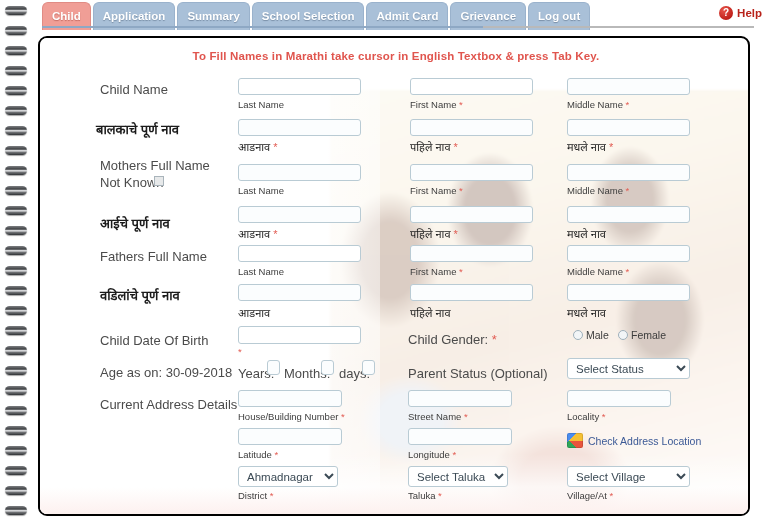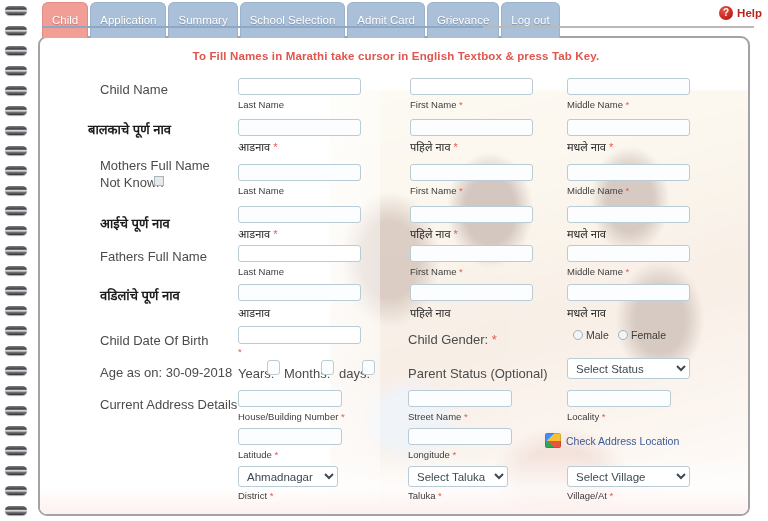--- a/index.html
+++ b/index.html
@@ -42,33 +42,34 @@
     z-index: 30;
   }
   .tabs {
     position: absolute;
     left: 12px; top: 2px;
     display: flex;
     align-items: flex-start;
     gap: 2px;
   }
   .tab {
-    height: 36px;
+    height: 28px;
     padding: 0 9px;
     display: flex; align-items: center;
     font-size: 11.5px;
     color: #ffffff;
     background: #a9c0d8;
     border: 1px solid #9ab2cc;
     border-bottom: none;
     border-radius: 6px 6px 0 0;
     text-shadow: 0 1px 1px rgba(80,100,125,.55);
     white-space: nowrap;
     cursor: pointer;
     line-height: 1;
+    font-weight: bold;
   }
   .tab.active {
     background: #f09e96;
     border-color: #e08b84;
     text-shadow: 0 1px 1px rgba(160,70,60,.55);
   }
   .tabrule {
     position: absolute;
     left: 12px; top: 26px;
     width: 712px; height: 2px;
@@ -90,21 +91,21 @@
   .help-text {
     font-size: 11.5px; font-weight: bold; color: #b8231b;
   }
 
   
   .panel {
     position: absolute;
     left: 38px; top: 36px;
     width: 712px; height: 480px;
     background: #ffffff;
-    border: 2px solid #a3a3a3;
+    border: 2px solid #000000;
     border-radius: 9px;
     overflow: hidden;
     z-index: 10;
   }
   
   .bgphoto {
     position: absolute;
     left: 290px; top: 52px;
     width: 420px; height: 428px;
     opacity: .30;
@@ -291,21 +292,21 @@
     <div class="content">
 
       <div class="lbl" style="left:60px; top:44px;">Child Name</div>
       <input class="tb focused" style="left: 198px; top: 40px; width: 123px;" value="">
       <div class="sub" style="left:198px; top:61px;">Last Name</div>
       <input class="tb focused" style="left: 370px; top: 40px; width: 123px;" value="">
       <div class="sub" style="left:370px; top:61px;"><span>First Name</span> <span class="req">*</span></div>
       <input class="tb" style="left: 527px; top: 40px; width: 123px;" value="">
       <div class="sub" style="left:527px; top:61px;"><span>Middle Name</span> <span class="req">*</span></div>
 
-      <div class="lbl mr" style="left:48px; top:82px;">बालकाचे पूर्ण नाव</div>
+      <div class="lbl mr" style="left:56px; top:82px;">बालकाचे पूर्ण नाव</div>
       <input class="tb" style="left: 198px; top: 81px; width: 123px;" value="">
       <div class="sub mr" style="left:198px; top:101px;"><span>आडनाव</span> <span class="req">*</span></div>
       <input class="tb" style="left: 370px; top: 81px; width: 123px;" value="">
       <div class="sub mr" style="left:370px; top:101px;"><span>पहिले नाव</span> <span class="req">*</span></div>
       <input class="tb" style="left: 527px; top: 81px; width: 123px;" value="">
       <div class="sub mr" style="left:527px; top:101px;"><span>मधले नाव</span> <span class="req">*</span></div>
 
       <div class="lbl" style="left:60px; top:120px;text-align:right;">Mothers Full Name</div>
       <div class="lbl" style="left:60px; top:137px;">Not Known</div>
       <span class="chk" style="left:114px; top:138px;"></span>
@@ -371,21 +372,21 @@
       <input class="tb" style="left: 368px; top: 352px; width: 104px;" value="">
       <div class="sub" style="left:368px; top:373px;"><span>Street Name</span> <span class="req">*</span></div>
       <input class="tb" style="left: 527px; top: 352px; width: 104px;" value="">
       <div class="sub" style="left:527px; top:373px;"><span>Locality</span> <span class="req">*</span></div>
 
       <input class="tb" style="left: 198px; top: 390px; width: 104px;" value="">
       <div class="sub" style="left:198px; top:411px;"><span>Latitude</span> <span class="req">*</span></div>
       <input class="tb" style="left: 368px; top: 390px; width: 104px;" value="">
       <div class="sub" style="left:368px; top:411px;"><span>Longitude</span> <span class="req">*</span></div>
 
-      <div class="maplink" style="left:505px; top:395px;align-items:center;">
+      <div class="maplink" style="left:527px; top:395px;align-items:center;">
         <span class="map-icon"></span>
         <span class="maplink-text">Check Address Location</span>
       </div>
 
       <select class="dd" style="left:198px; top:428px; width:100px;" id="district-select"><option>Ahmadnagar</option></select>
       <div class="sub" style="left:198px; top:452px;"><span>District</span> <span class="req">*</span></div>
 
       <select class="dd" style="left:368px; top:428px; width:100px;" id="taluka-select"><option>Select Taluka</option></select>
       <div class="sub" style="left:368px; top:452px;"><span>Taluka</span> <span class="req">*</span></div>
 

